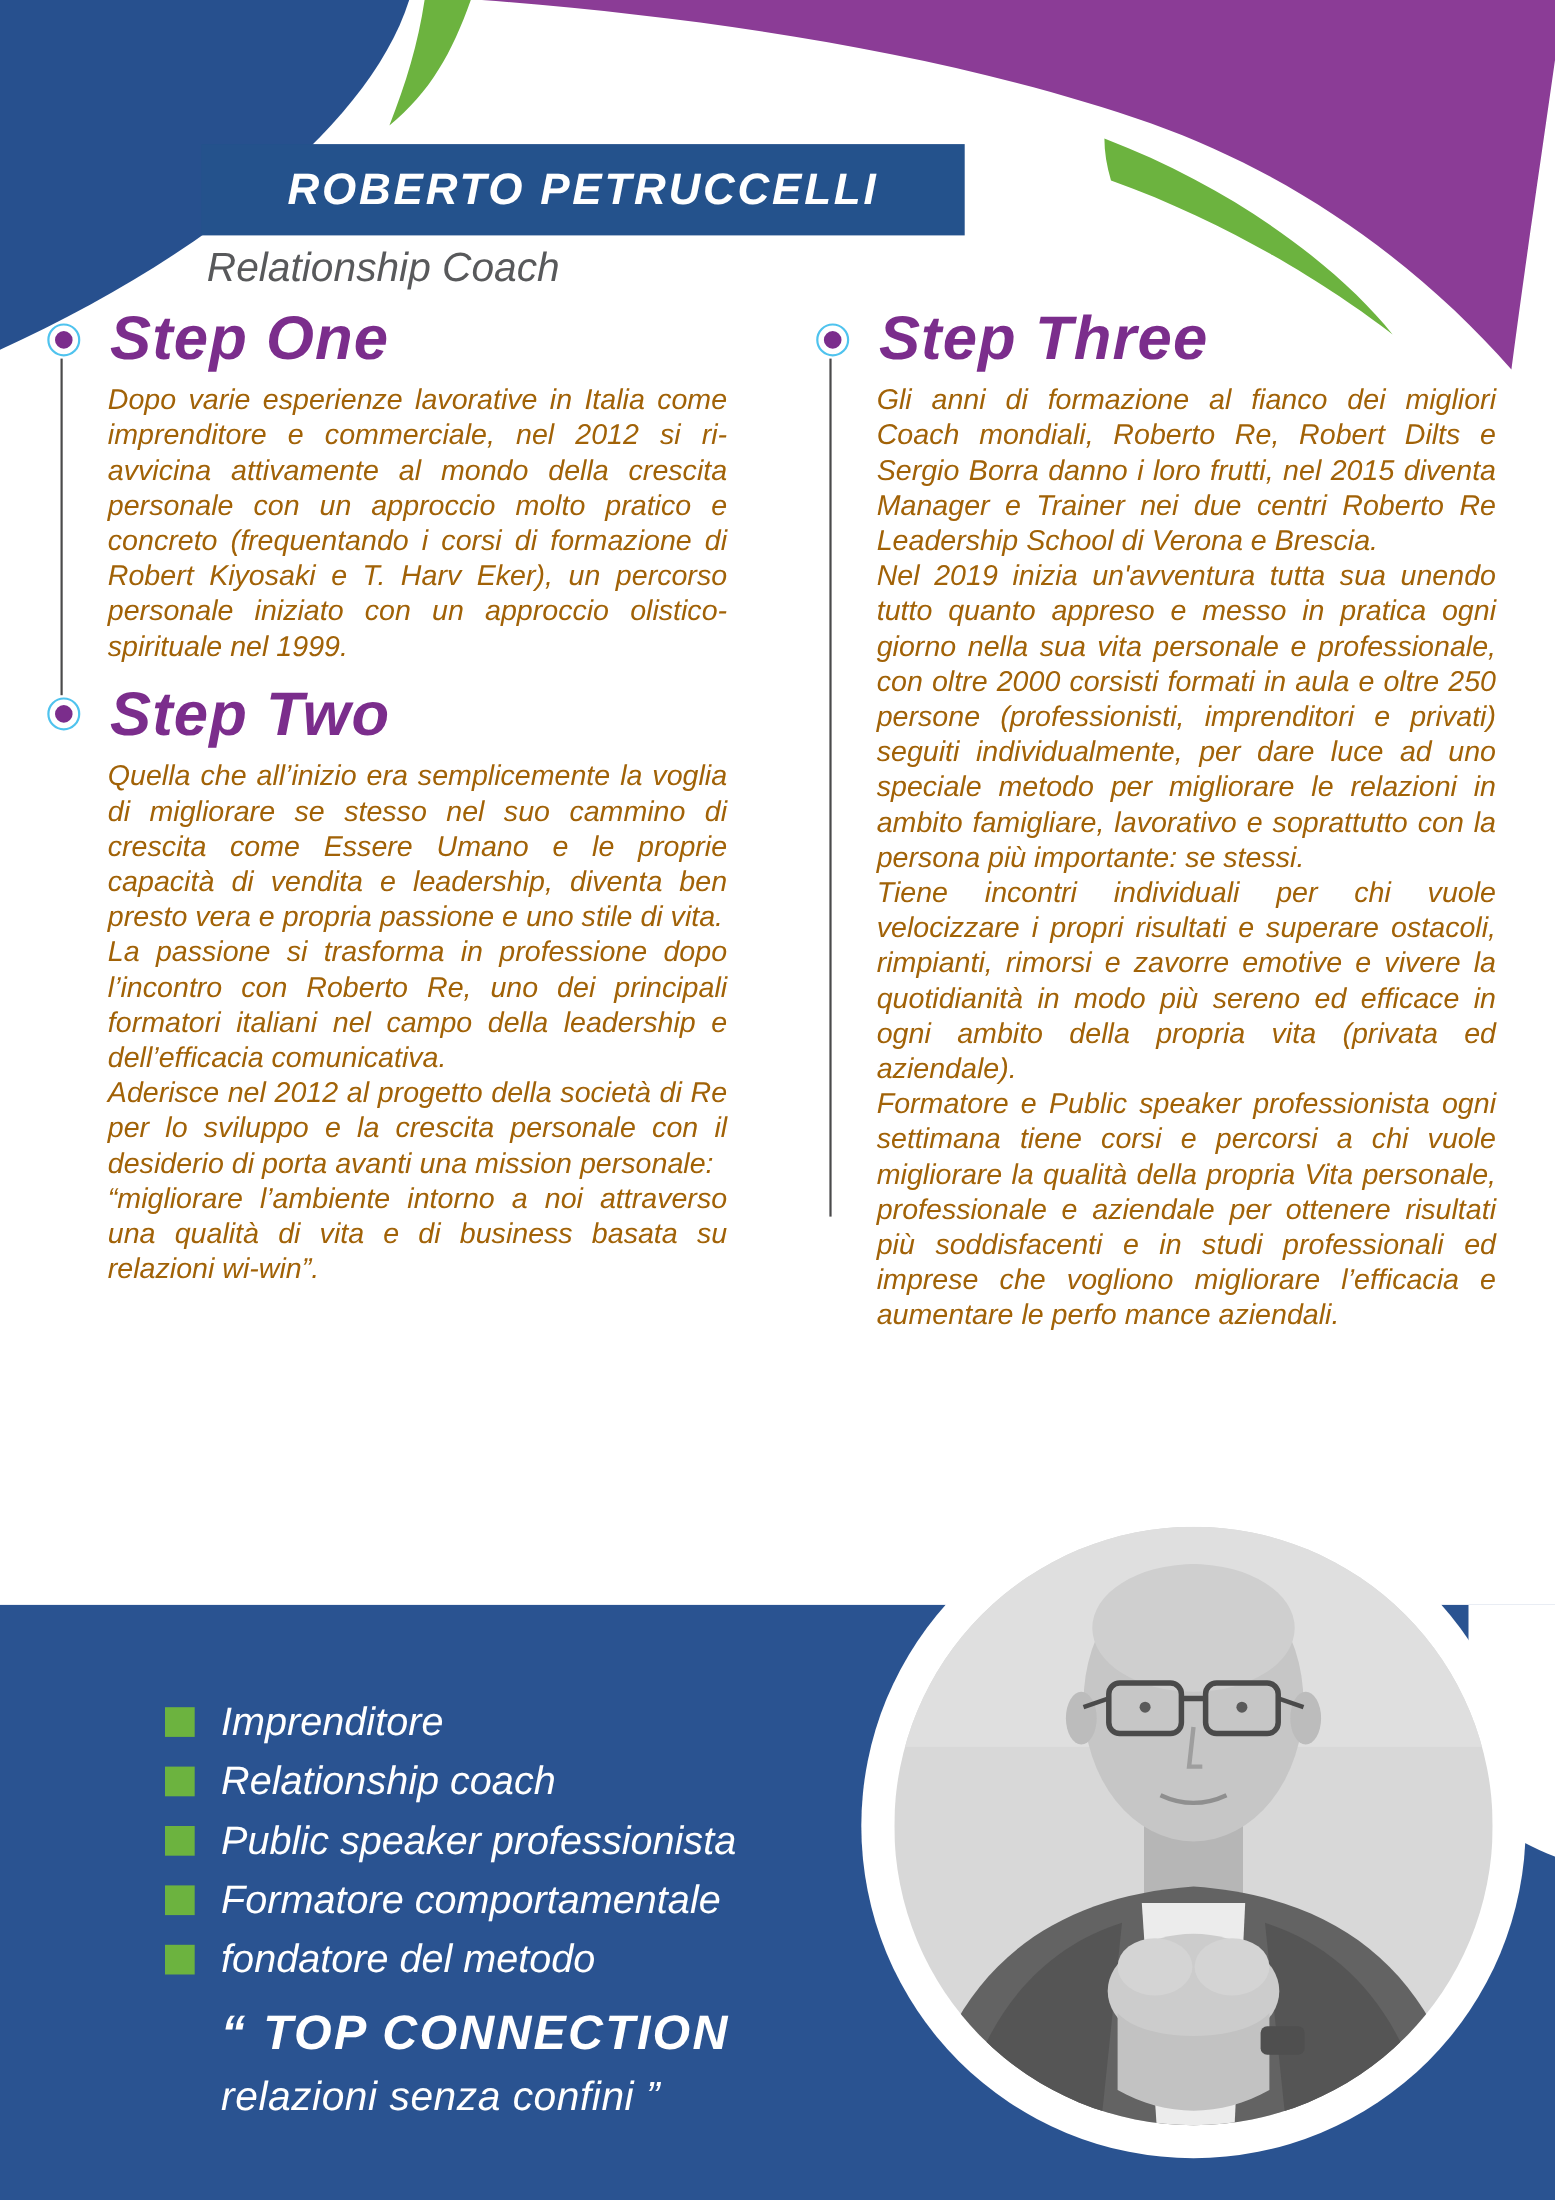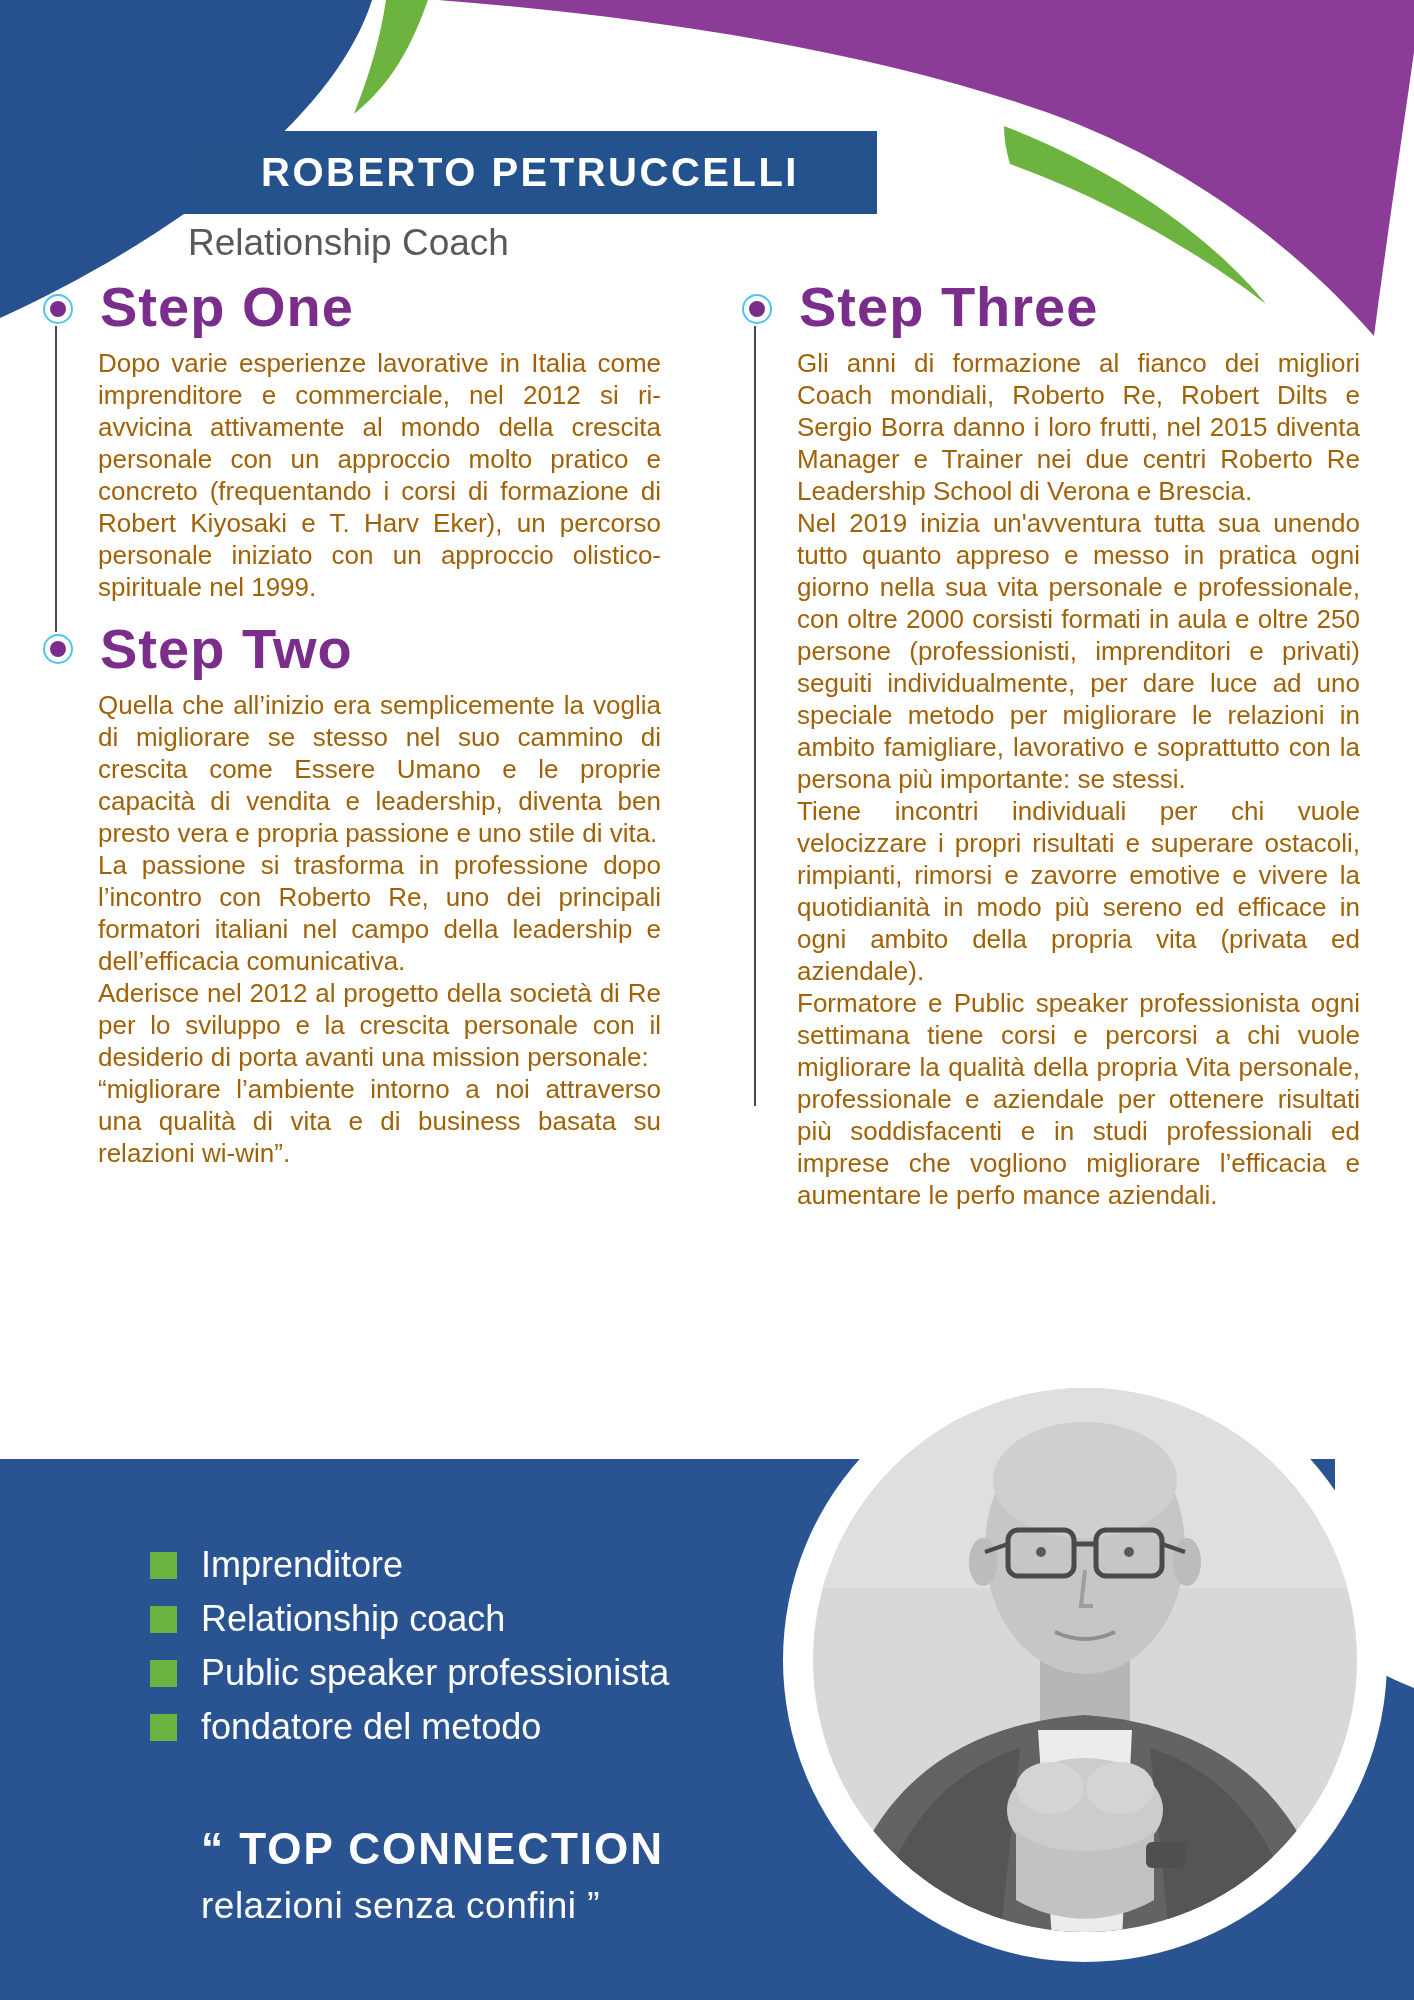--- a/index.html
+++ b/index.html
@@ -1,17 +1,17 @@
 <!DOCTYPE html>
 <html><head>
 <meta charset="utf-8">
 <style>
   html,body{margin:0;padding:0;}
   body{font-family:"Liberation Sans", sans-serif; background:#ffffff;}
-  .page{position:relative; width:1414px; height:2000px; overflow:hidden; background:#ffffff;}
+  .page{position:relative; width:1414px; height:2000px; overflow:hidden; background:#ffffff;font-style:italic;}
   svg{display:block;}
   .deco{position:absolute; left:0; pointer-events:none;}
   .deco.top{top:0;}
   .deco.bottom{top:1380px;}
 
   
   .name-box{position:absolute; left:183px; top:131px; width:694px; height:83px;
     background:#24528C; display:flex; align-items:center; justify-content:center;}
   .name-box span{color:#ffffff; font-size:40px; font-weight:bold; letter-spacing:2.5px;}
   .subtitle{position:absolute; left:188px; top:222px; font-size:37px; color:#58595b;}
@@ -149,20 +149,24 @@
     <div class="role">
       <span class="sq"></span>
       <span>Relationship coach</span>
     </div>
     <div class="role">
       <span class="sq"></span>
       <span>Public speaker professionista</span>
     </div>
     <div class="role">
       <span class="sq"></span>
+      <span>Formatore comportamentale</span>
+    </div>
+    <div class="role">
+      <span class="sq"></span>
       <span>fondatore del metodo</span>
     </div>
   </div>
 
   <div class="method">
     <div class="line1">
       <span class="q">“</span>
       <span>TOP CONNECTION</span>
     </div>
     <div class="line2">

